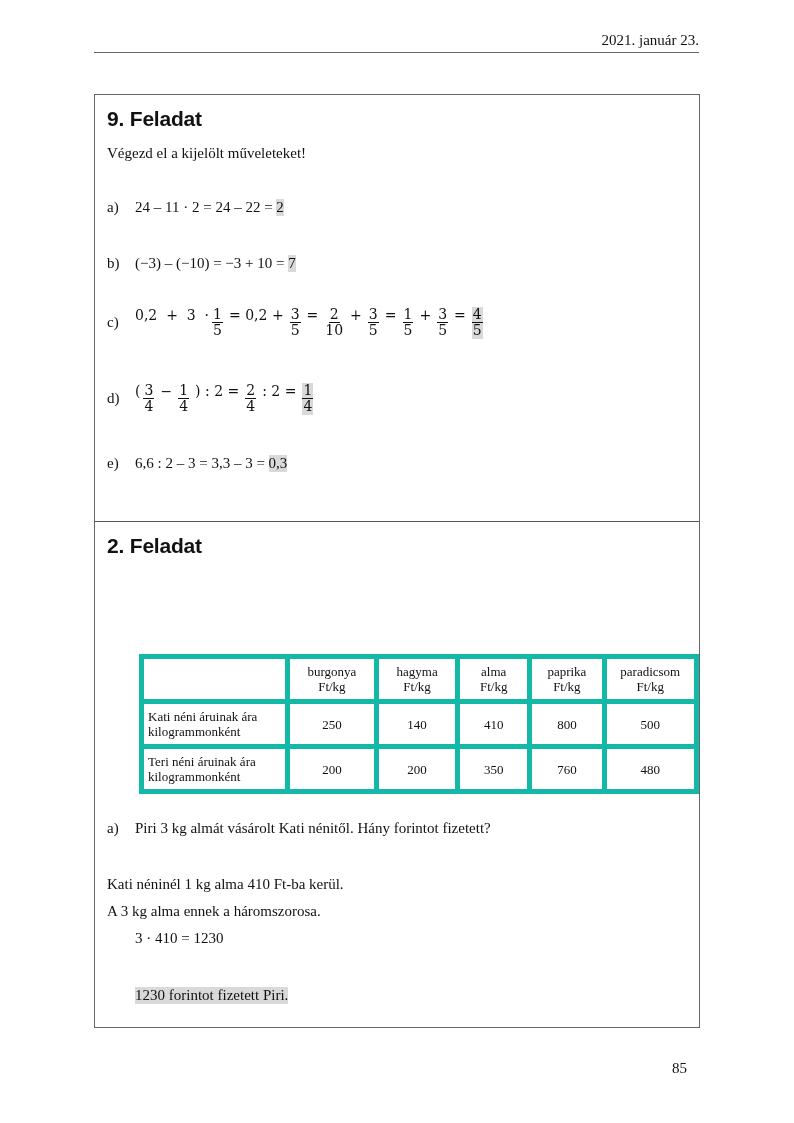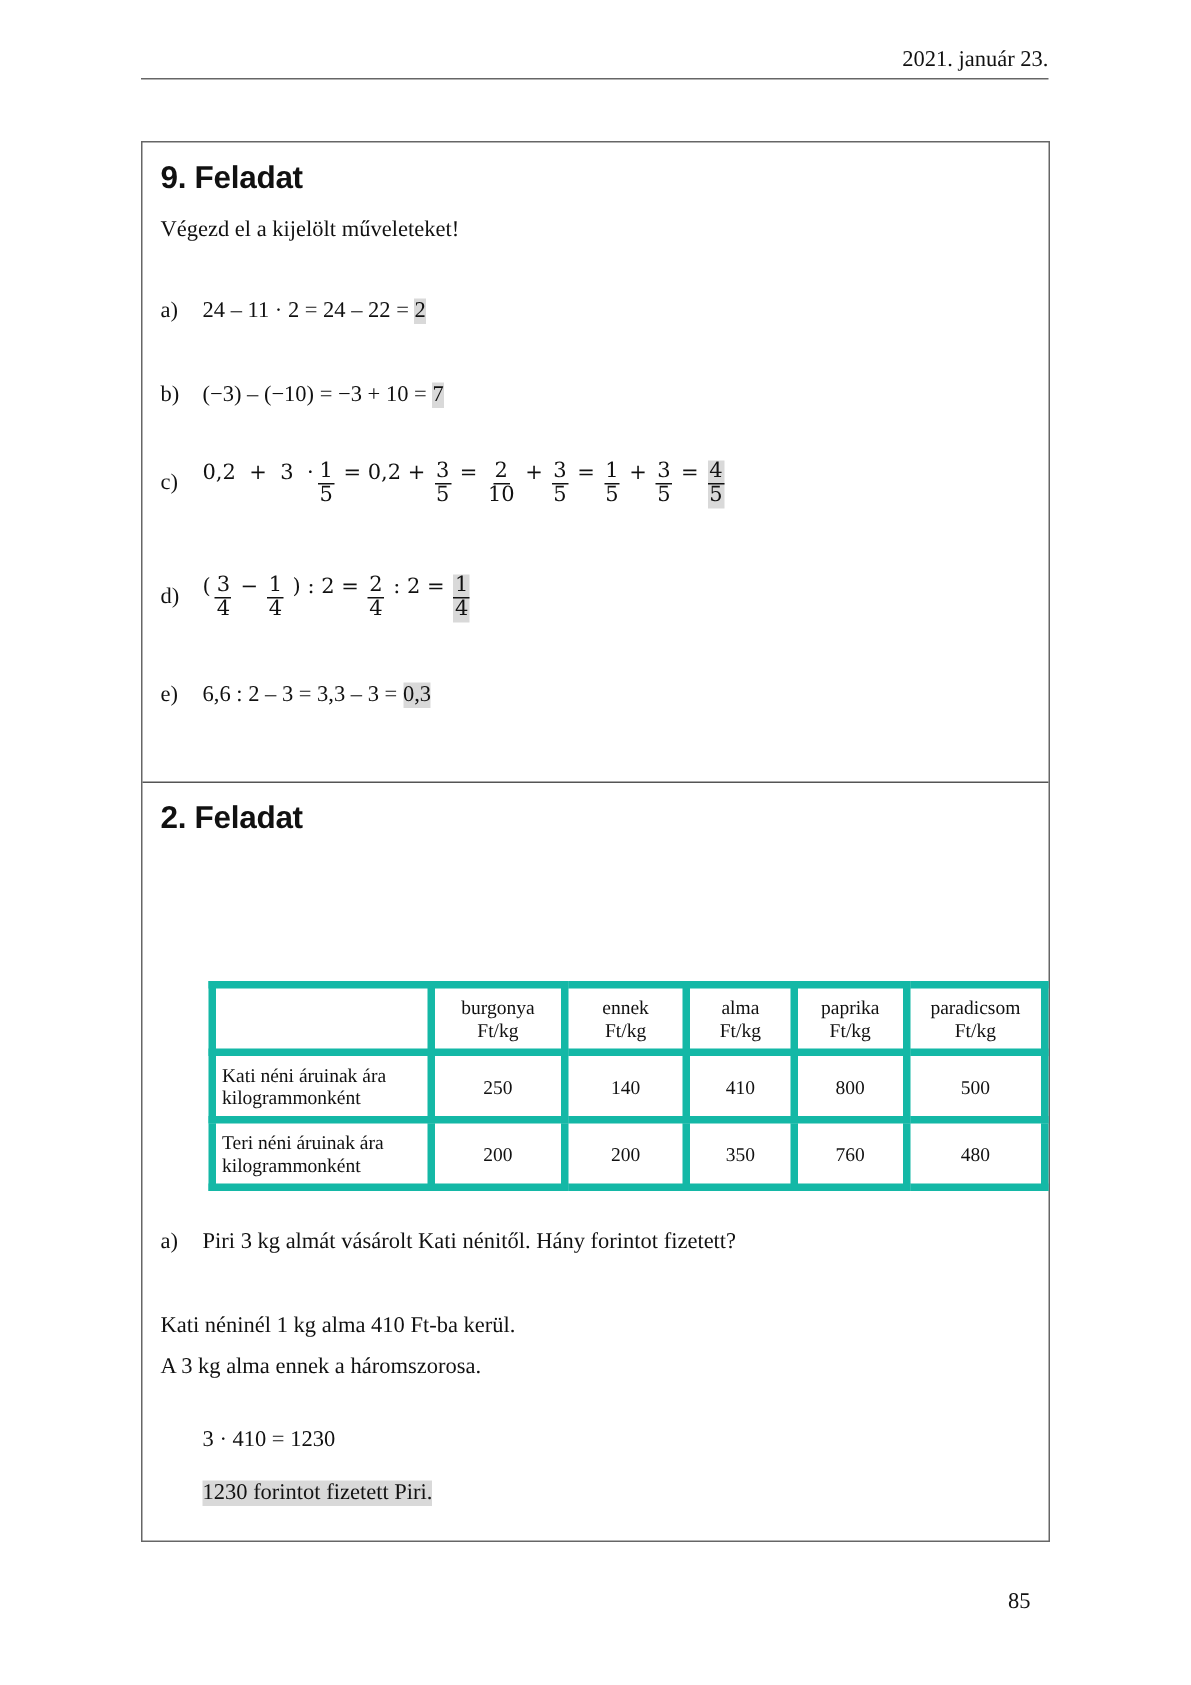--- a/index.html
+++ b/index.html
@@ -130,21 +130,21 @@
   </div>
 
   <div class="section sec2">
     <div class="title">2. Feladat</div>
 
     <table class="prices">
       <thead>
         <tr>
           <th class="rowhead-empty" style="width:134px;"></th>
           <th class="c1"><span>burgonya</span><br><span>Ft/kg</span></th>
-          <th class="c2"><span>ennek</span><br><span>Ft/kg</span></th>
+          <th class="c2"><span>hagyma</span><br><span>Ft/kg</span></th>
           <th class="c3"><span>alma</span><br><span>Ft/kg</span></th>
           <th class="c4"><span>paprika</span><br><span>Ft/kg</span></th>
           <th class="c5"><span>paradicsom</span><br><span>Ft/kg</span></th>
         </tr>
       </thead>
       <tbody>
         <tr>
           <td class="rowhead">Kati néni áruinak ára kilogrammonként</td>
           <td class="val">250</td>
           <td class="val">140</td>
@@ -163,18 +163,18 @@
       </tbody>
     </table>
 
     <div class="item" style="top:298px;">
       <span class="lbl">a)</span>
       <span>Piri 3 kg almát vásárolt Kati nénitől. Hány forintot fizetett?</span>
     </div>
 
     <div class="line" style="left:12px; top:354px;">Kati néninél 1 kg alma 410 Ft-ba kerül.</div>
     <div class="line" style="left:12px; top:381px;">A 3 kg alma ennek a háromszorosa.</div>
-    <div class="line" style="left:40px; top:408px;margin-top:22px;">3 · 410 = 1230</div>
+    <div class="line" style="left:40px; top:408px;">3 · 410 = 1230</div>
     <div class="line hl" style="left:40px; top:465px;">1230 forintot fizetett Piri.</div>
   </div>
 </div>
 
 <div class="page-num">85</div>
 
 </body></html>

